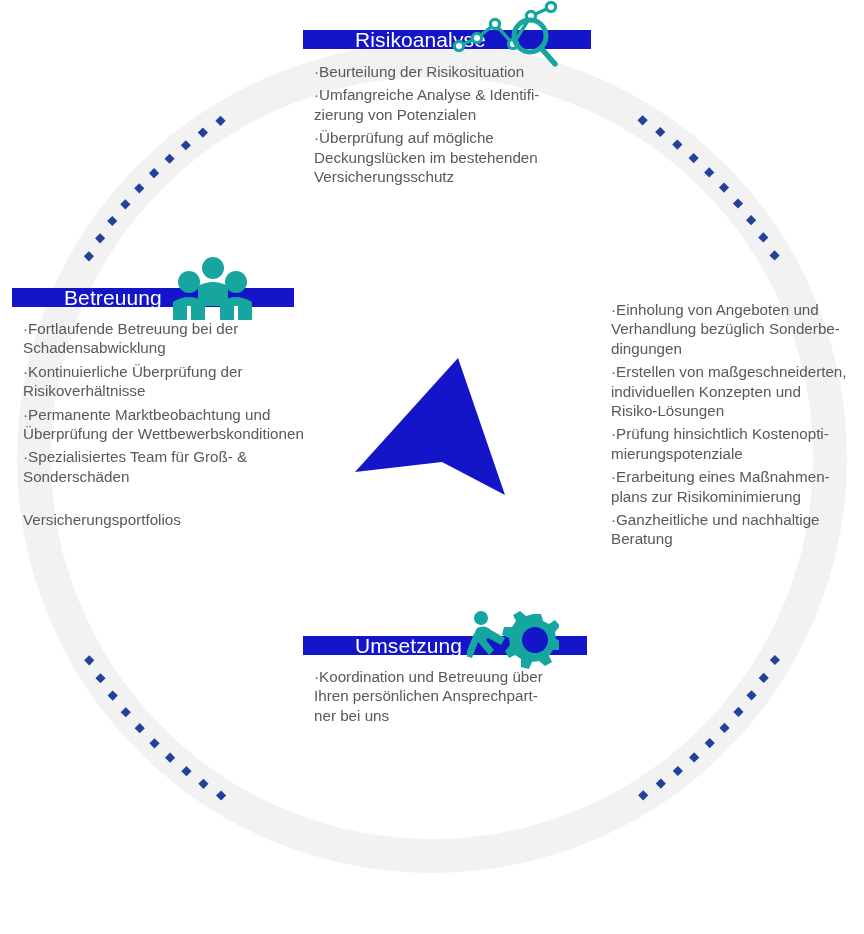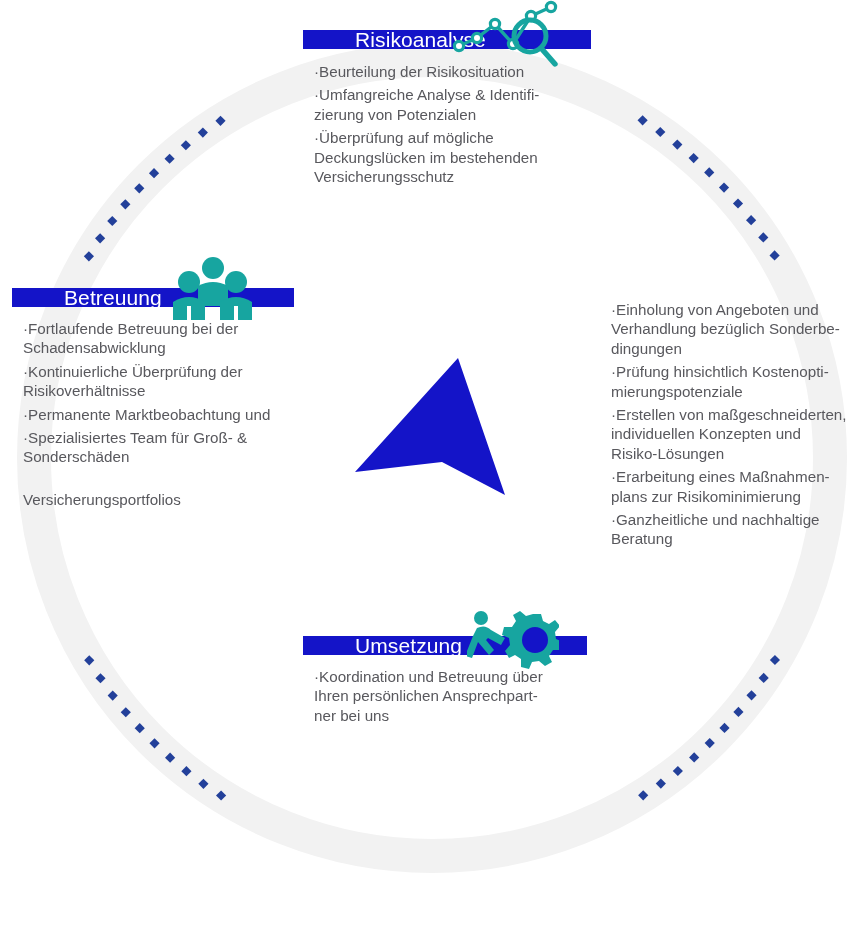--- a/index.html
+++ b/index.html
@@ -156,22 +156,22 @@
     <ul class="bullets">
         <li><span class="b">·Beurteilung der Risikosituation</span></li>
         <li><span class="b">·Umfangreiche Analyse &amp; Identifi-</span><br><span class="b">zierung von Potenzialen</span></li>
         <li><span class="b">·Überprüfung auf mögliche</span><br><span class="b">Deckungslücken im bestehenden</span><br><span class="b">Versicherungsschutz</span></li>
       </ul>
   </div>
 
   <div class="panel" id="panel-konzept">
     <ul class="bullets">
         <li><span class="b">·Einholung von Angeboten und</span><br><span class="b">Verhandlung bezüglich Sonderbe-</span><br><span class="b">dingungen</span></li>
+        <li><span class="b">·Erstellen von maßgeschneiderten,</span><br><span class="b">individuellen Konzepten und</span><br><span class="b">Risiko-Lösungen</span></li>
         <li><span class="b">·Prüfung hinsichtlich Kostenopti-</span><br><span class="b">mierungspotenziale</span></li>
-        <li><span class="b">·Erstellen von maßgeschneiderten,</span><br><span class="b">individuellen Konzepten und</span><br><span class="b">Risiko-Lösungen</span></li>
         <li><span class="b">·Erarbeitung eines Maßnahmen-</span><br><span class="b">plans zur Risikominimierung</span></li>
         <li><span class="b">·Ganzheitliche und nachhaltige</span><br><span class="b">Beratung</span></li>
       </ul>
   </div>
 
   <div class="panel" id="panel-betreuung">
     <div class="bar">
       <span class="bar-title">Betreuung</span>
       <span class="bar-icon" id="icon-betreuung">
         <svg viewBox="0 0 96 66" width="96" height="66">
@@ -182,21 +182,21 @@
           <circle cx="71" cy="26" r="11" fill="#17a5a0"></circle>
           <path d="M55 46 q16 -10 32 0 v18 h-32 z" fill="#17a5a0"></path>
           <rect x="22" y="50" width="4" height="14" fill="#ffffff"></rect>
           <rect x="69" y="50" width="4" height="14" fill="#ffffff"></rect>
         </svg>
       </span>
     </div>
     <ul class="bullets">
         <li><span class="b">·Fortlaufende Betreuung bei der</span><br><span class="b">Schadensabwicklung</span></li>
         <li><span class="b">·Kontinuierliche Überprüfung der</span><br><span class="b">Risikoverhältnisse</span></li>
-        <li><span class="b">·Permanente Marktbeobachtung und</span><br></li>
+        <li><span class="b">·Permanente Marktbeobachtung und</span><br><span class="b">Überprüfung der Wettbewerbskonditionen</span></li>
         <li><span class="b">·Spezialisiertes Team für Groß- &amp;</span><br><span class="b">Sonderschäden</span></li>
         <li><br><span class="b">Versicherungsportfolios</span></li>
       </ul>
   </div>
 
   <div class="panel" id="panel-umsetzung">
     <div class="bar">
       <span class="bar-title">Umsetzung</span>
       <span class="bar-icon" id="icon-umsetzung">
         <svg viewBox="0 0 92 62" width="92" height="62">

